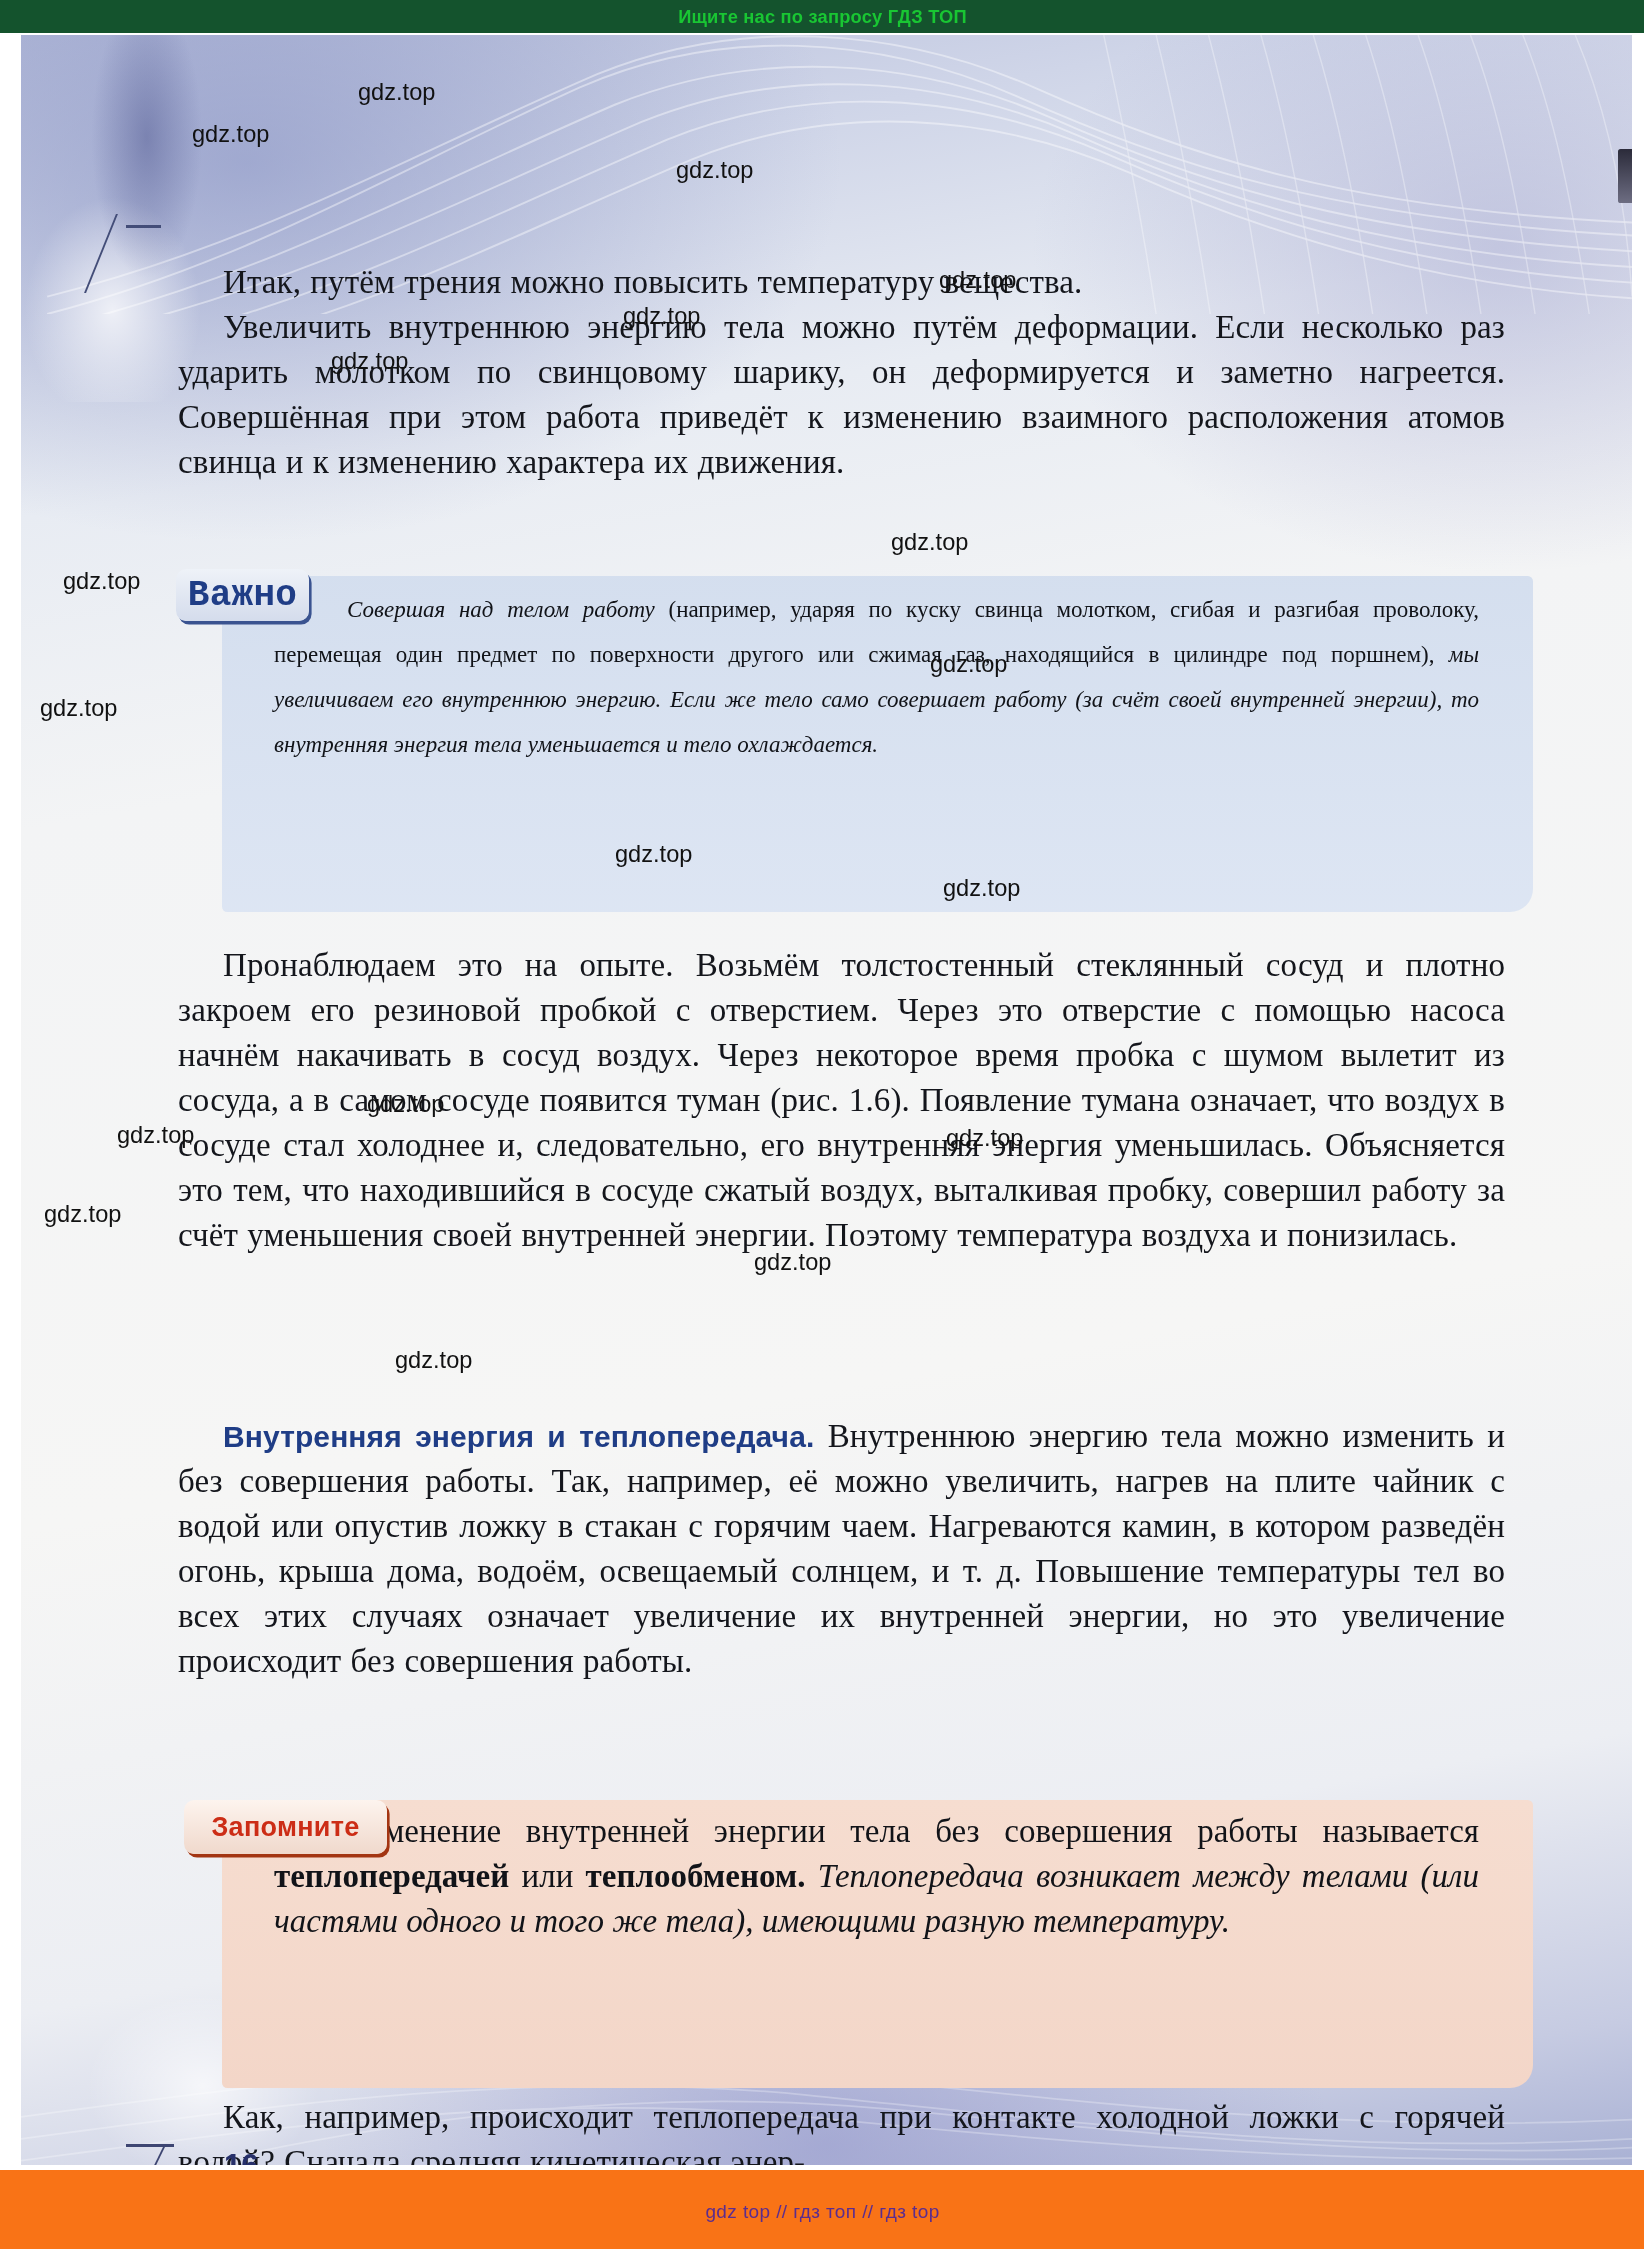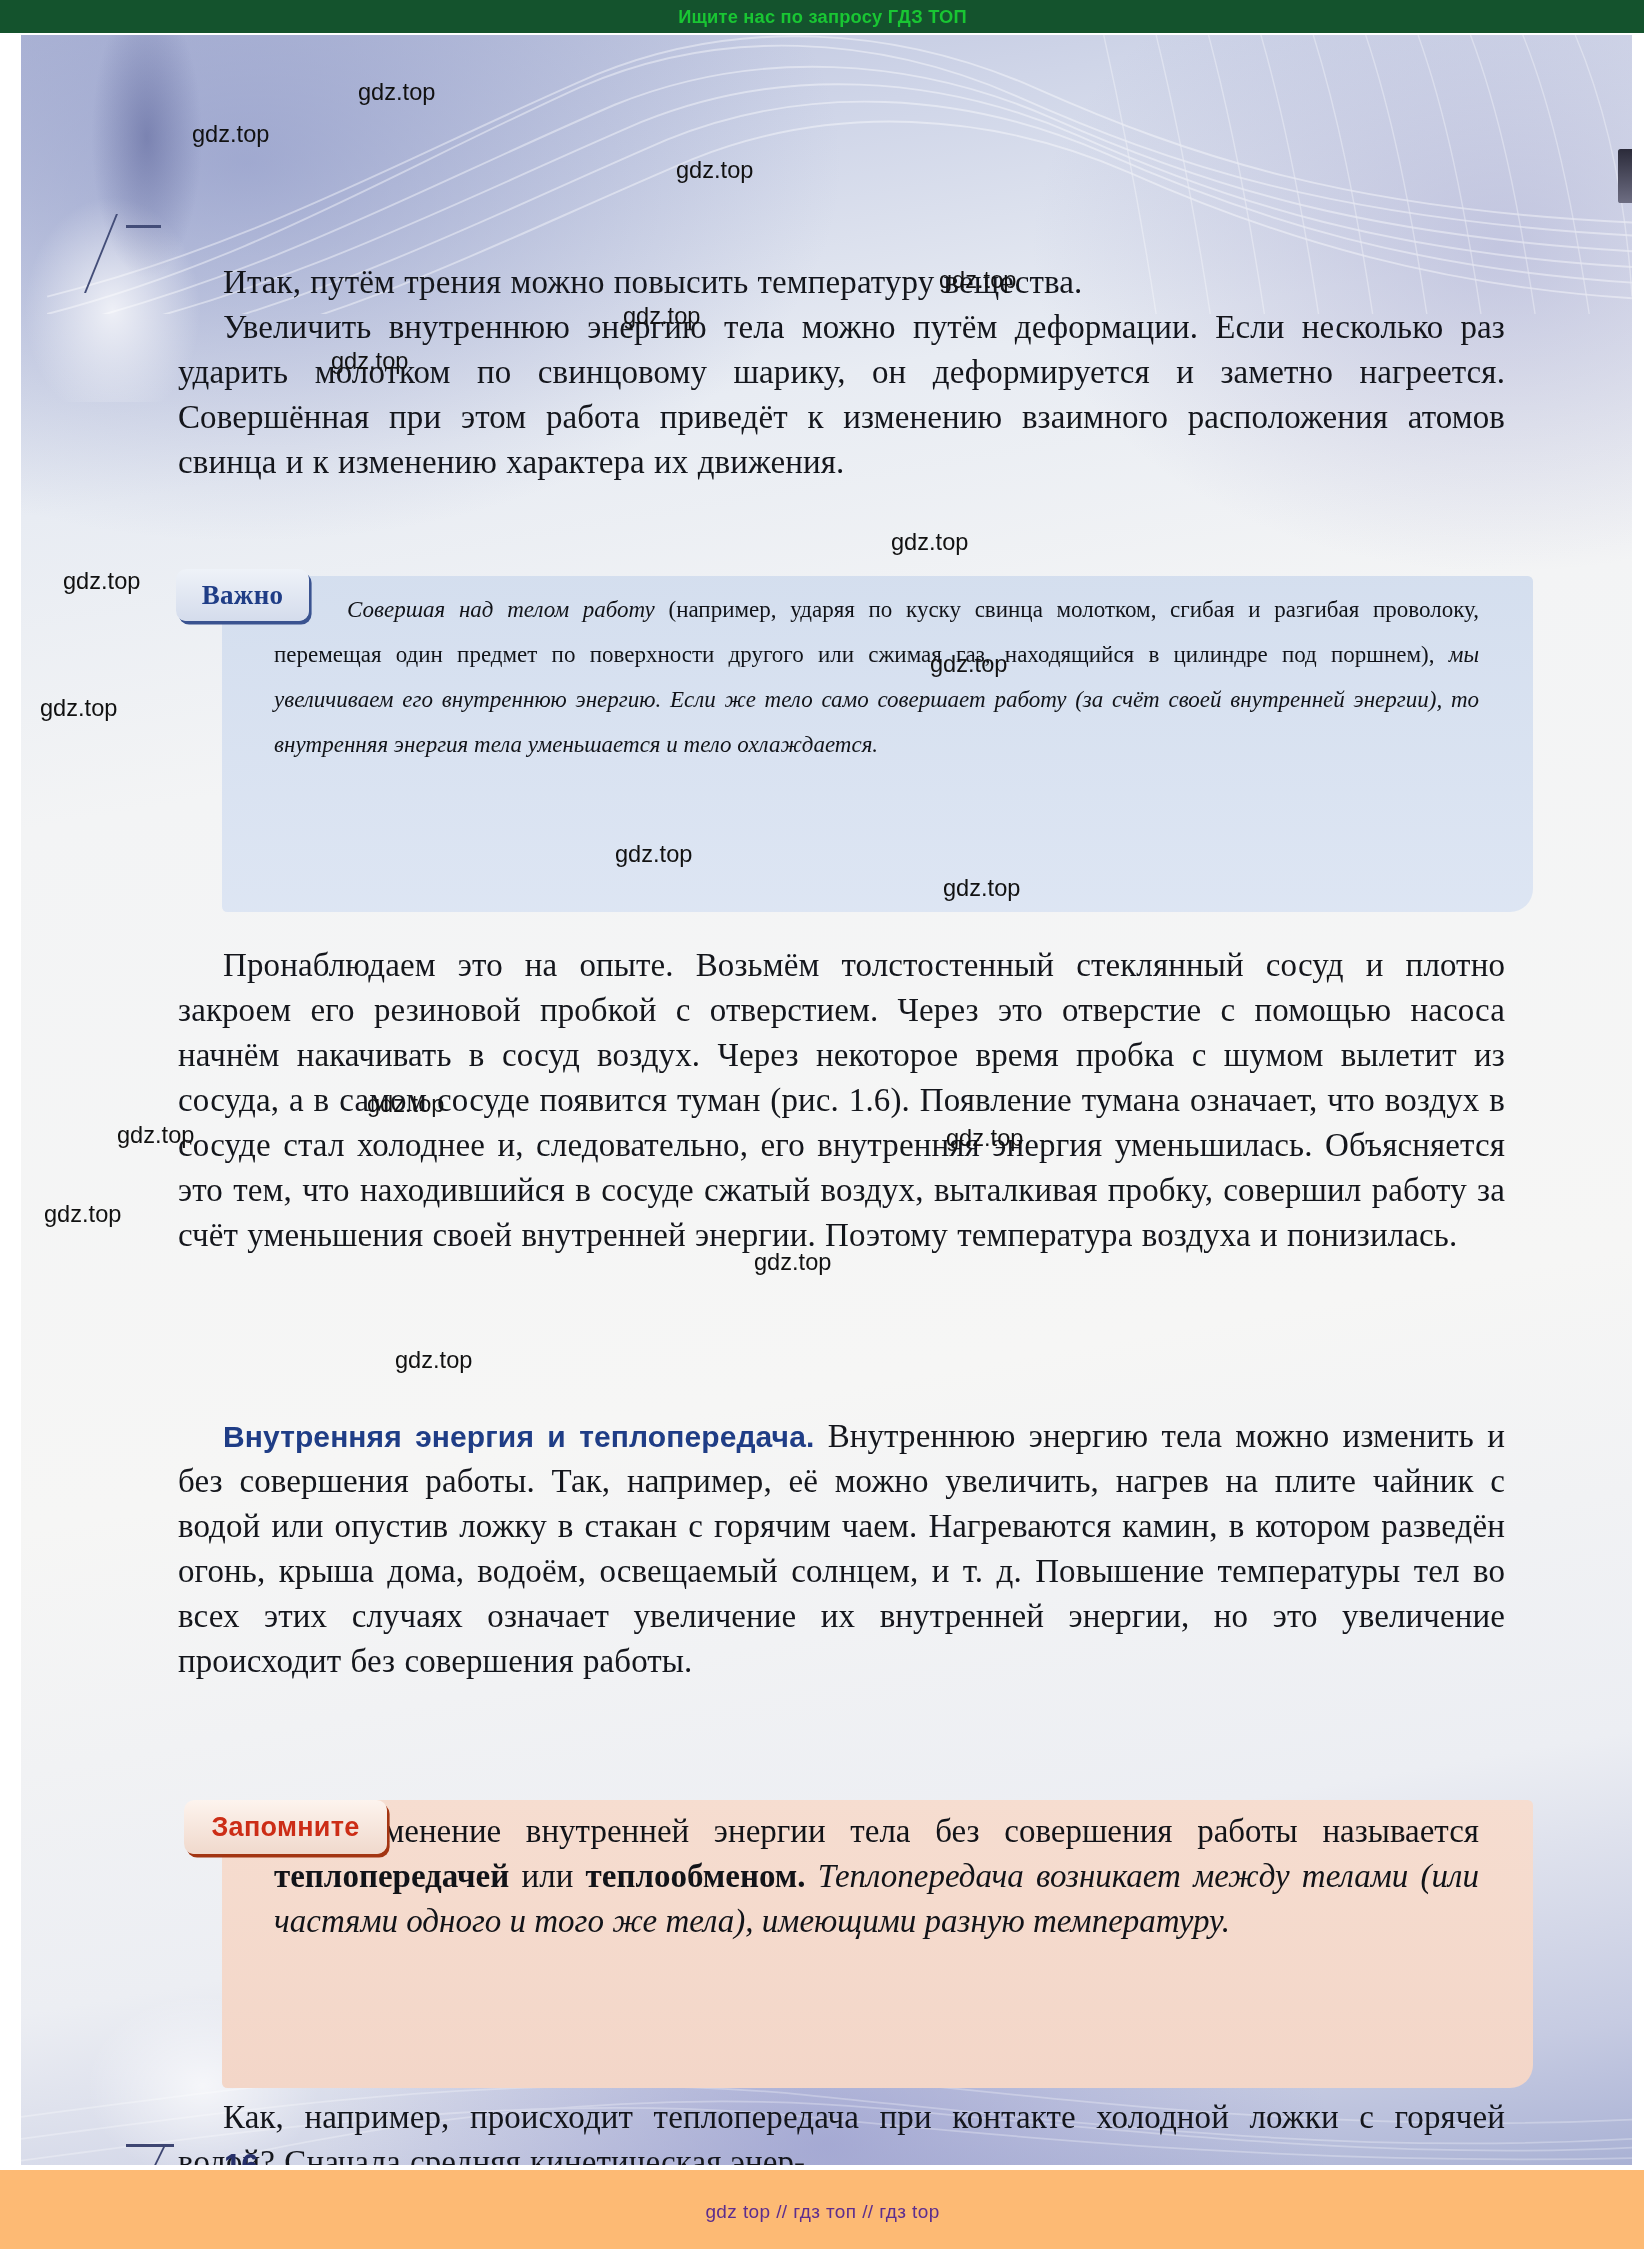--- a/index.html
+++ b/index.html
@@ -107,22 +107,22 @@
   .vazhno-text .sp{ display:inline-block; width:73px; }
 
   .badge-vazhno{
     position:absolute; left:155px; top:534px; width:133px; height:52px;
     background:linear-gradient(180deg,#eef2f8,#d4dcec);
     border-radius:10.5px;
     box-shadow:2.6px 3.5px 0 0 #3a5390;
     display:flex; align-items:center; justify-content:center;
   }
   .badge-vazhno span{
-    font-family:Liberation Serif, serif;
-    font-weight:bold; font-size:27px; color:#1f3d86; letter-spacing:0.3px;
+    font-family:Liberation Mono, monospace;
+    font-weight:bold; font-size:36px; color:#1f3d86; letter-spacing:0.3px;
   }
 
   
   .zapomnite-box{
     position:absolute; left:201px; top:1765px; width:1311px; height:288px;
     background:linear-gradient(180deg,#f6ddd0,#f3d6c8);
     border-radius:5.2px 5.2px 23px 5.2px;
   }
   .zapomnite-text{
     position:absolute; left:52px; top:8.7px; width:1205px;
@@ -156,21 +156,21 @@
     background:#3e4672; transform:skewX(0deg);
   }
   .pagenum-diag{
     position:absolute; left:131px; top:2109px; width:40px; height:51px;
     border-left:2.6px solid #3e4672; transform:skewX(-26deg);
   }
 
   
   .footer{
     position:absolute; left:0; top:2170px; width:1645px; height:79px;
-    background:#fdba74; display:flex; align-items:flex-start; justify-content:center;
+    background:#f97316; display:flex; align-items:flex-start; justify-content:center;
     padding-top:31px; box-sizing:border-box;
   }
   .footer span{
     font-family:"Liberation Sans", sans-serif;
     font-size:19px; color:#5c2d8e; letter-spacing:0.4px;
   }
 
   
   .wm{
     position:absolute;

